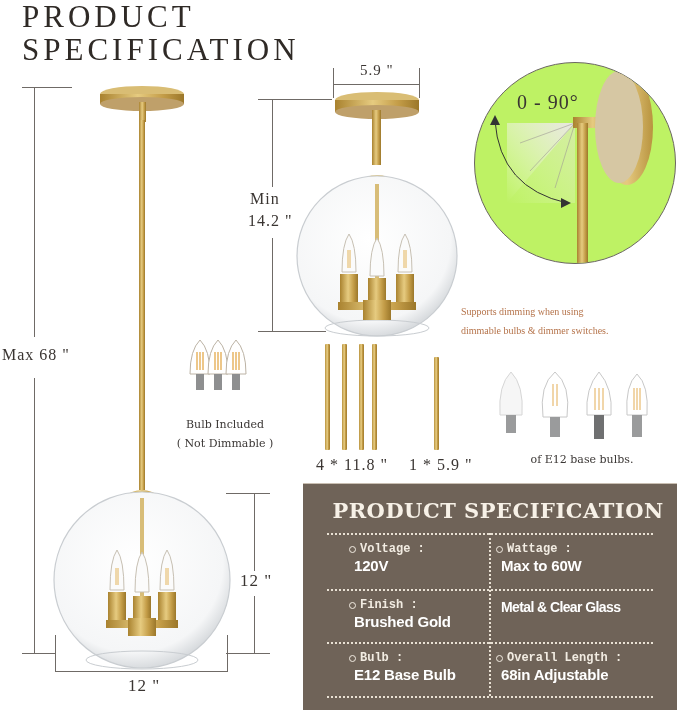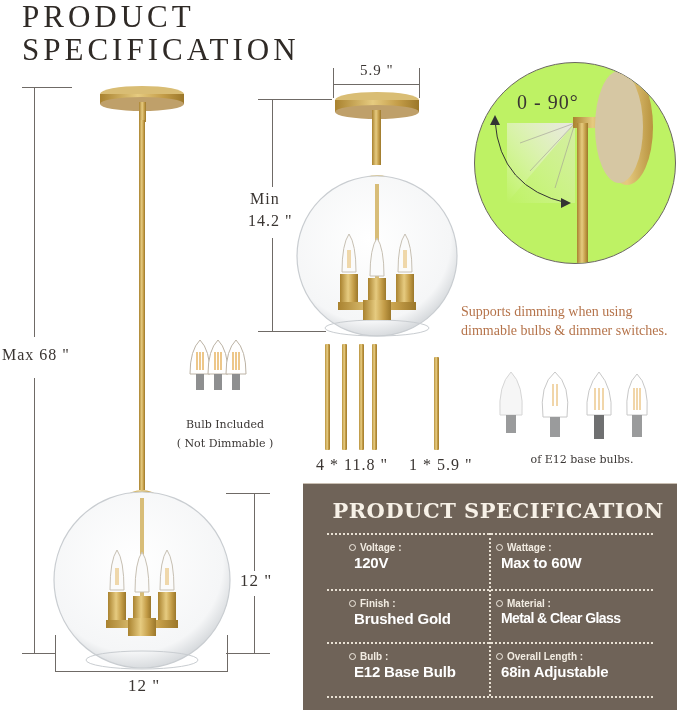--- a/index.html
+++ b/index.html
@@ -6,30 +6,30 @@
   html, body { width: 679px; height: 710px; background: #ffffff; overflow: hidden; }
   body { position: relative; font-family: "DejaVu Serif", serif; color: #2a2623; }
 
   .title { position: absolute; left: 22px; top: 0px; font-family: "Liberation Serif", serif; font-size: 31px; line-height: 33px; letter-spacing: 4px; color: #2f2a26; }
   .abs { position: absolute; }
   .dimline { position: absolute; background: #6f6a66; }
   .dimtext { position: absolute; font-family: "Liberation Serif", serif; font-size: 17px; color: #3a3532; letter-spacing: 1px; white-space: nowrap; }
 
   .rod { position: absolute; background: linear-gradient(90deg,#b8913c,#e8cf86 45%,#c29a45 70%,#9e7a2c); border-radius: 1px; }
 
-  .dim-note { position: absolute; font-family: "Liberation Serif", serif; font-size: 14px; color: #b5734a; line-height: 19px; }
+  .dim-note { position: absolute; font-family: "Liberation Serif", serif; font-size: 10px; color: #b5734a; line-height: 19px; }
   .bulb-caption { position: absolute; font-family: "DejaVu Serif", serif; font-size: 11px; color: #3b3735; text-align: center; line-height: 19px; }
   .compat { position: absolute; font-family: "DejaVu Serif", serif; font-size: 11px; color: #3b3735; text-align: center; line-height: 15px; }
 
   .spec { position: absolute; left: 303px; top: 484px; width: 374px; height: 226px; background: #6f6358; }
   .spec-title { position: absolute; left: 16px; right: 0; top: 14px; text-align: center; font-family: "DejaVu Serif", serif; font-weight: bold; font-size: 21px; color: #f7f1e7; letter-spacing: 0.5px; }
   .spec-hr { position: absolute; left: 24px; right: 24px; height: 0; border-top: 2px dotted #e9e1d4; }
   .spec-vr { position: absolute; left: 186px; width: 0; border-left: 2px dotted #e9e1d4; }
   .cell { position: absolute; }
-  .cell .lbl { font-family: Liberation Sans, sans-serif; font-weight: bold; font-size: 10px; color: #f2ece2; display: flex; align-items: center; gap: 4px; }
+  .cell .lbl { font-family: Liberation Mono, monospace; font-weight: bold; font-size: 12px; color: #f2ece2; display: flex; align-items: center; gap: 4px; }
   .cell .dot { width: 7px; height: 7px; border: 1.5px solid #f2ece2; border-radius: 50%; display: inline-block; }
   .cell .val { font-family: Liberation Sans, sans-serif; font-weight: bold; font-size: 15px; color: #ffffff; margin-top: 1px; margin-left: 5px; white-space: nowrap; letter-spacing: -0.2px; }
 
   .circle { position: absolute; left: 474px; top: 62px; width: 202px; height: 202px; border-radius: 50%; border: 1px solid #6b6662; background: #bef264; overflow: hidden; }
 </style>
 </head>
 <body>
 
 <div class="title">
   <div>PRODUCT</div>
@@ -265,24 +265,20 @@
     <div class="val">Max to 60W</div>
   </div>
   <div class="cell" style="left:46px;top:114px;">
     <div class="lbl">
         <span class="dot"></span>
         <span>Finish :</span>
       </div>
     <div class="val">Brushed Gold</div>
   </div>
   <div class="cell" style="left:193px;top:114px;">
-    <div class="lbl">
-        <span class="dot"></span>
-        <span>Material :</span>
-      </div>
     <div class="val" style="font-size:14px;letter-spacing:-0.6px;">Metal &amp; Clear Glass</div>
   </div>
   <div class="cell" style="left:46px;top:167px;">
     <div class="lbl">
         <span class="dot"></span>
         <span>Bulb :</span>
       </div>
     <div class="val">E12 Base Bulb</div>
   </div>
   <div class="cell" style="left:193px;top:167px;">

